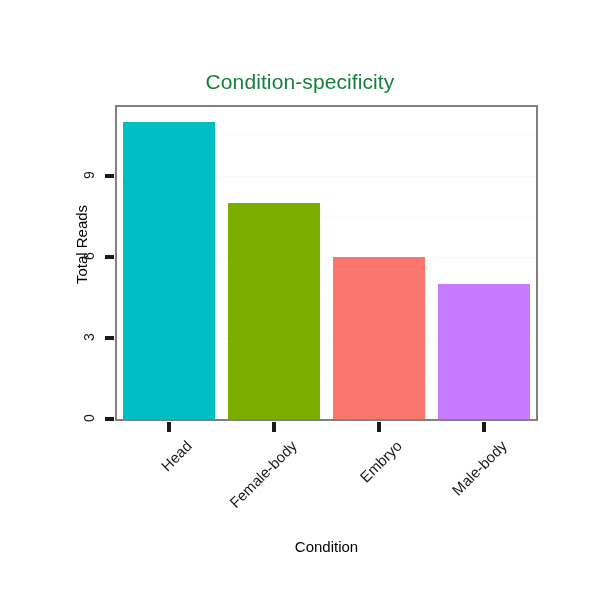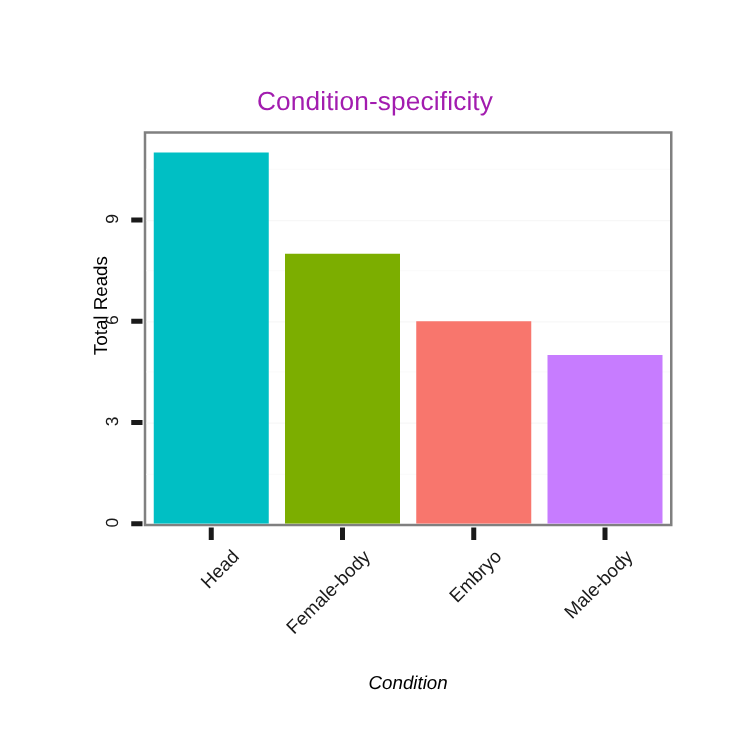--- a/index.html
+++ b/index.html
@@ -25,21 +25,21 @@
 
   
   #chart-title {
     position: absolute;
     left: 0;
     top: 70px;
     width: 600px;
     text-align: center;
     font-size: 21px;
     letter-spacing: 0.1px;
-    color: #a21caf;
+    color: #15803d;
     white-space: nowrap;
   }
 
   
   #plot-panel {
     position: absolute;
     left: 115px;
     top: 105px;
     width: 423px;
     height: 316px;
@@ -124,21 +124,20 @@
   }
   #x-axis-title {
     position: absolute;
     left: 115px;
     top: 538px;
     width: 423px;
     text-align: center;
     font-size: 15px;
     color: #000000;
     white-space: nowrap;
-    font-style: italic;
   }
 </style>
 </head>
 <body>
 
 <div id="chart-root">
 
   <div id="chart-title">Condition-specificity</div>
 
   <div id="y-axis-title">Total Reads</div>

